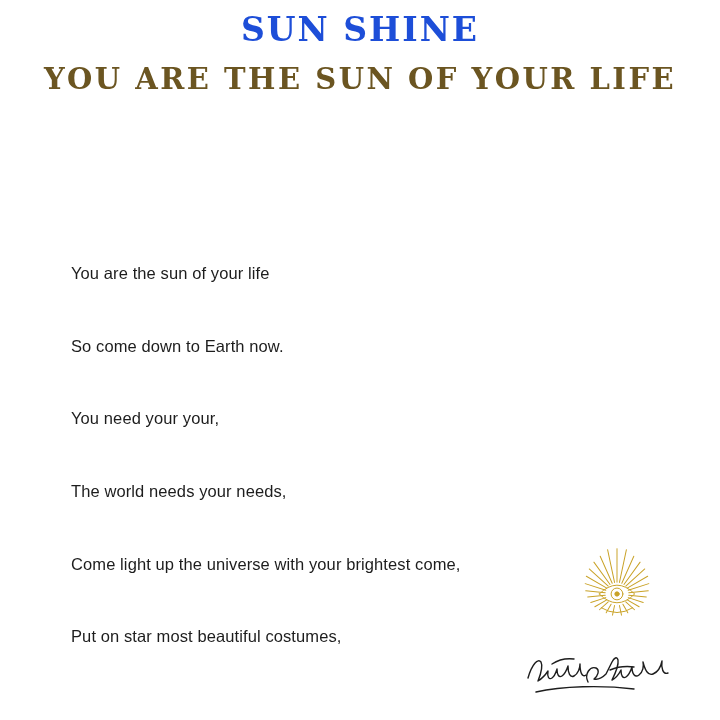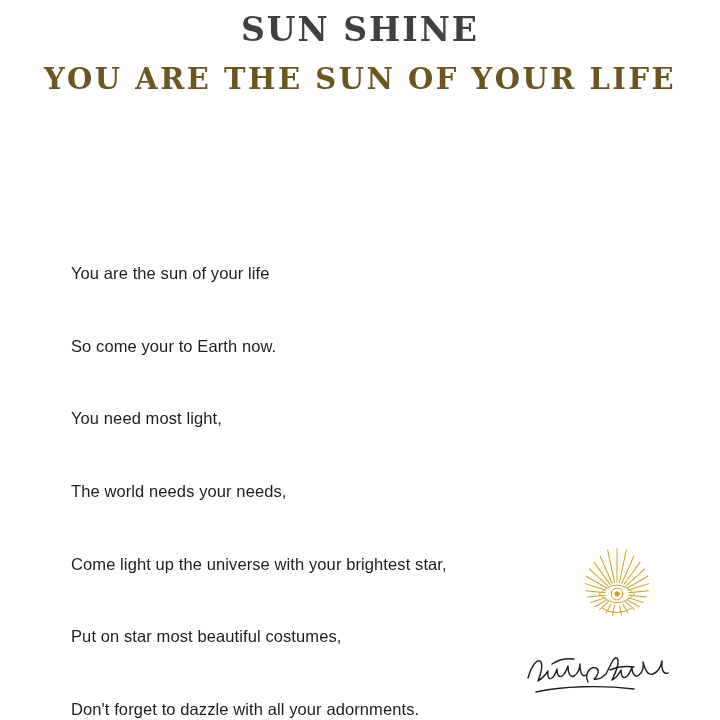--- a/index.html
+++ b/index.html
@@ -19,21 +19,21 @@
     width: 720px;
     height: 720px;
     box-sizing: border-box;
   }
   .title {
     text-align: center;
     font-family: "DejaVu Serif", serif;
     font-weight: bold;
     font-size: 33px;
     letter-spacing: 2px;
-    color: #404040;
+    color: #1d4ed8;
     margin: 0;
     padding-top: 12px;
     line-height: 1.1;
   }
   .subtitle {
     text-align: center;
     font-family: "DejaVu Serif", serif;
     font-weight: bold;
     font-size: 29px;
     letter-spacing: 2.5px;
@@ -82,26 +82,25 @@
 
 <div class="page">
 
   <h1 class="title">SUN SHINE</h1>
   <h2 class="subtitle">YOU ARE THE SUN OF YOUR LIFE</h2>
 
   <div class="poem">
 
     <p class="stanza">
       <span class="line">You are the sun of your life</span>
-      <span class="line">So come your to Earth now.</span>
-      <span class="line">You need most light,</span>
+      <span class="line">So come down to Earth now.</span>
+      <span class="line">You need your your,</span>
       <span class="line">The world needs your needs,</span>
-      <span class="line">Come light up the universe with your brightest star,</span>
+      <span class="line">Come light up the universe with your brightest come,</span>
       <span class="line">Put on star most beautiful costumes,</span>
-      <span class="line">Don't forget to dazzle with all your adornments.</span>
     </p>
 
     
 
     
 
   </div>
 
   <svg class="logo" viewBox="0 0 120 100" aria-hidden="true">
     <g stroke="#c9a227" stroke-width="1" fill="none" stroke-linecap="round">

